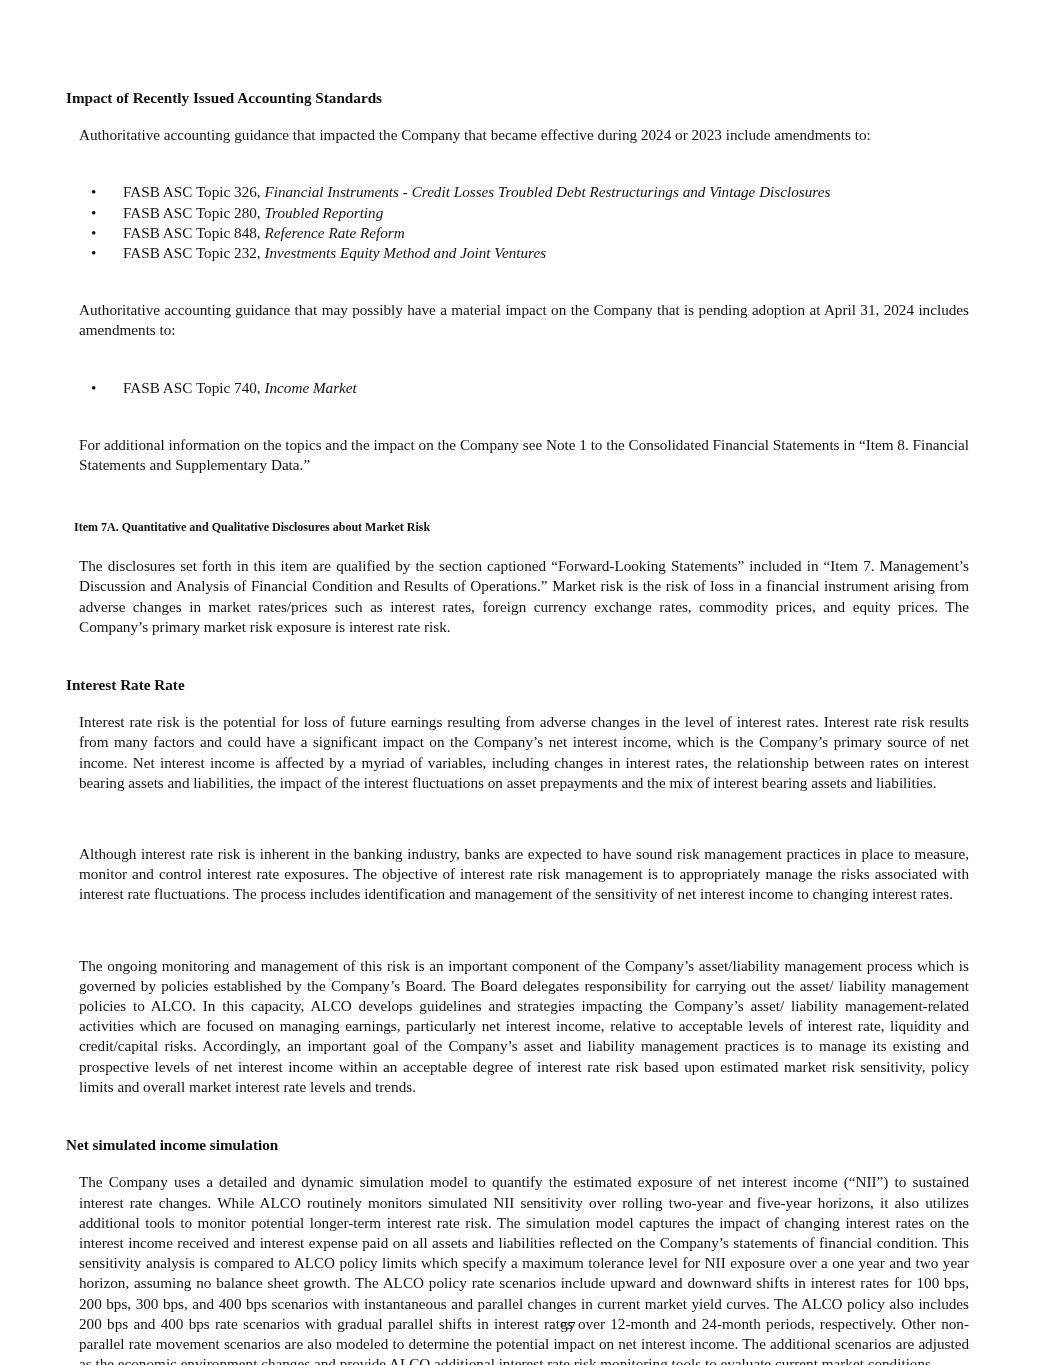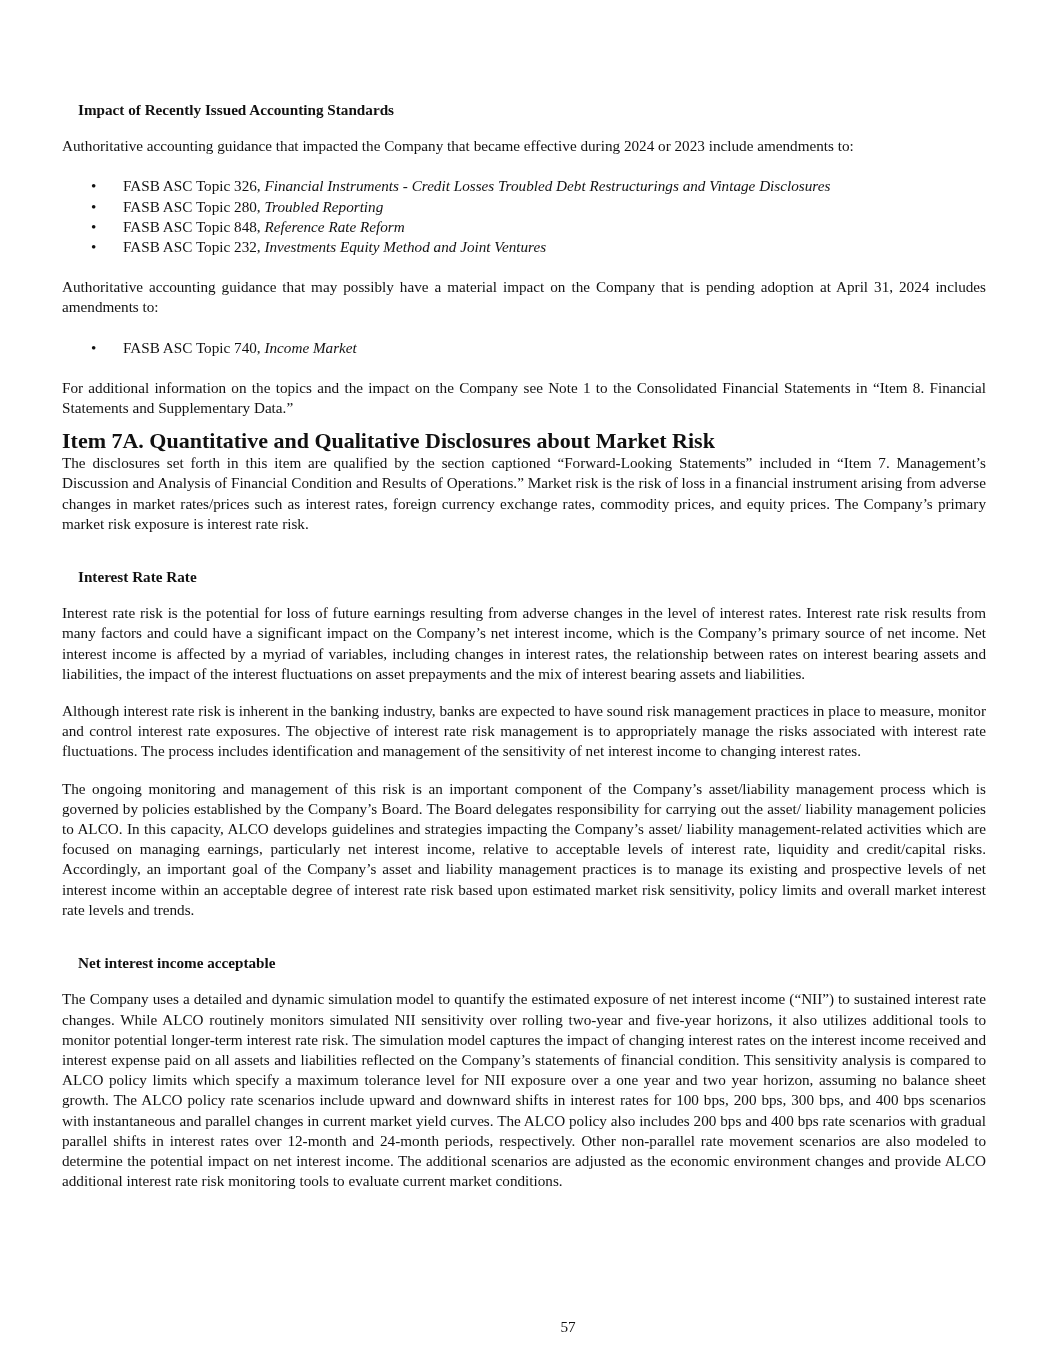--- a/index.html
+++ b/index.html
@@ -18,24 +18,24 @@
     .page {
       position: absolute;
       left: 62px;
       top: 84px;
       width: 924px;
       font-size: 15.2px;
       line-height: 20.2px;
     }
     .subhead {
       font-weight: bold;
-      margin: 16px;
+      margin: 4px;
     }
     .para {
-      margin: 0;
+      margin: 17px;
       text-align: justify;
     }
     .para.left { text-align: left; }
     .gap-sm { height: 20px; }
     .gap-md { height: 17px; }
     ul.bullets {
       list-style: none;
       margin: 0;
       padding: 0;
     }
@@ -45,23 +45,23 @@
       margin: 0;
     }
     ul.bullets li .bullet {
       position: absolute;
       left: 29px;
       top: 0;
     }
     ul.bullets li i { }
     .item-heading {
       font-weight: bold;
-      font-size: 22px;
+      font-size: 12px;
       line-height: 24px;
-      margin: 0;
+      margin: 12px;
     }
     .page-number {
       position: absolute;
       top: 1318px;
       left: 0;
       width: 1048px;
       text-align: center;
       font-size: 15.2px;
       padding-left: 44px;
     }
@@ -125,18 +125,18 @@
   <div class="gap-md"></div>
 
   <p class="para">Although interest rate risk is inherent in the banking industry, banks are expected to have sound risk management practices in place to measure, monitor and control interest rate exposures.  The objective of interest rate risk management is to appropriately manage the risks associated with interest rate fluctuations.  The process includes identification and management of the sensitivity of net interest income to changing interest rates.</p>
 
   <div class="gap-md"></div>
 
   <p class="para">The ongoing monitoring and management of this risk is an important component of the Company’s asset/liability management process which is governed by policies established by the Company’s Board.  The Board delegates responsibility for carrying out the asset/ liability management policies to ALCO.  In this capacity, ALCO develops guidelines and strategies impacting the Company’s asset/ liability management-related activities which are focused on managing earnings, particularly net interest income, relative to acceptable levels of interest rate, liquidity and credit/capital risks. Accordingly, an important goal of the Company’s asset and liability management practices is to manage its existing and prospective levels of net interest income within an acceptable degree of interest rate risk based upon estimated market risk sensitivity, policy limits and overall market interest rate levels and trends.</p>
 
   <div class="gap-md"></div>
 
-  <p class="subhead">Net interest income acceptable</p>
+  <p class="subhead">Net simulated income simulation</p>
   <p class="para">The Company uses a detailed and dynamic simulation model to quantify the estimated exposure of net interest income (“NII”) to sustained interest rate changes.  While ALCO routinely monitors simulated NII sensitivity over rolling two-year and five-year horizons, it also utilizes additional tools to monitor potential longer-term interest rate risk.  The simulation model captures the impact of changing interest rates on the interest income received and interest expense paid on all assets and liabilities reflected on the Company’s statements of financial condition.  This sensitivity analysis is compared to ALCO policy limits which specify a maximum tolerance level for NII exposure over a one year and two year horizon, assuming no balance sheet growth.  The ALCO policy rate scenarios include upward and downward shifts in interest rates for 100 bps, 200 bps, 300 bps, and 400 bps scenarios with instantaneous and parallel changes in current market yield curves.  The ALCO policy also includes 200 bps and 400 bps rate scenarios with gradual parallel shifts in interest rates over 12-month and 24-month periods, respectively.  Other non-parallel rate movement scenarios are also modeled to determine the potential impact on net interest income.  The additional scenarios are adjusted as the economic environment changes and provide ALCO additional interest rate risk monitoring tools to evaluate current market conditions.</p>
 
 </div>
 
 <div class="page-number">57</div>
 
 </body></html>

